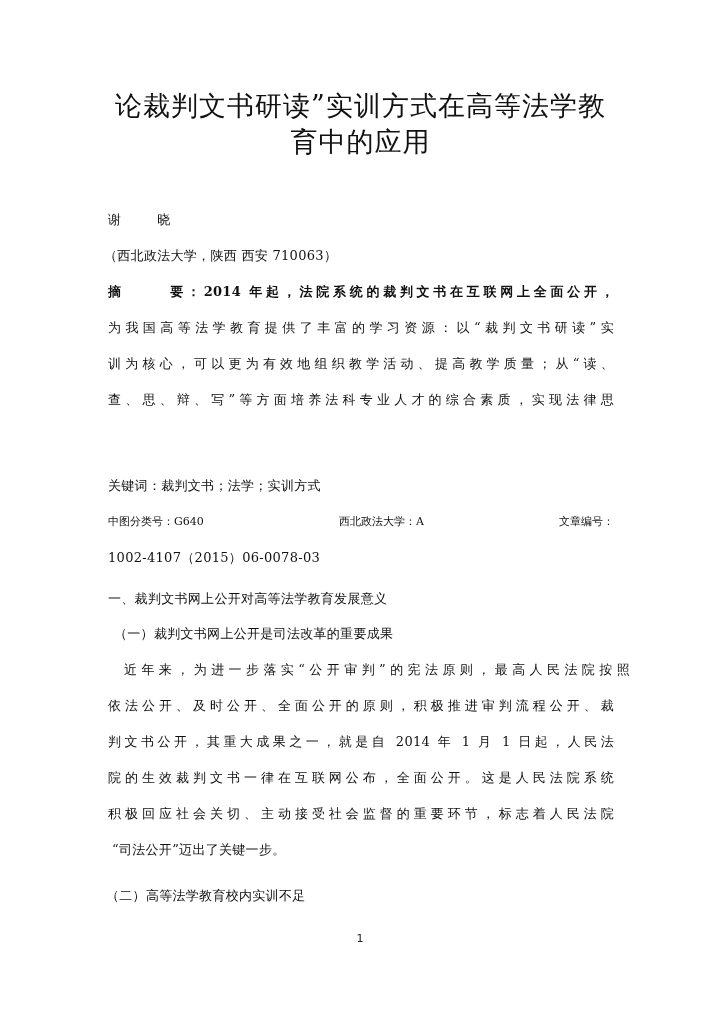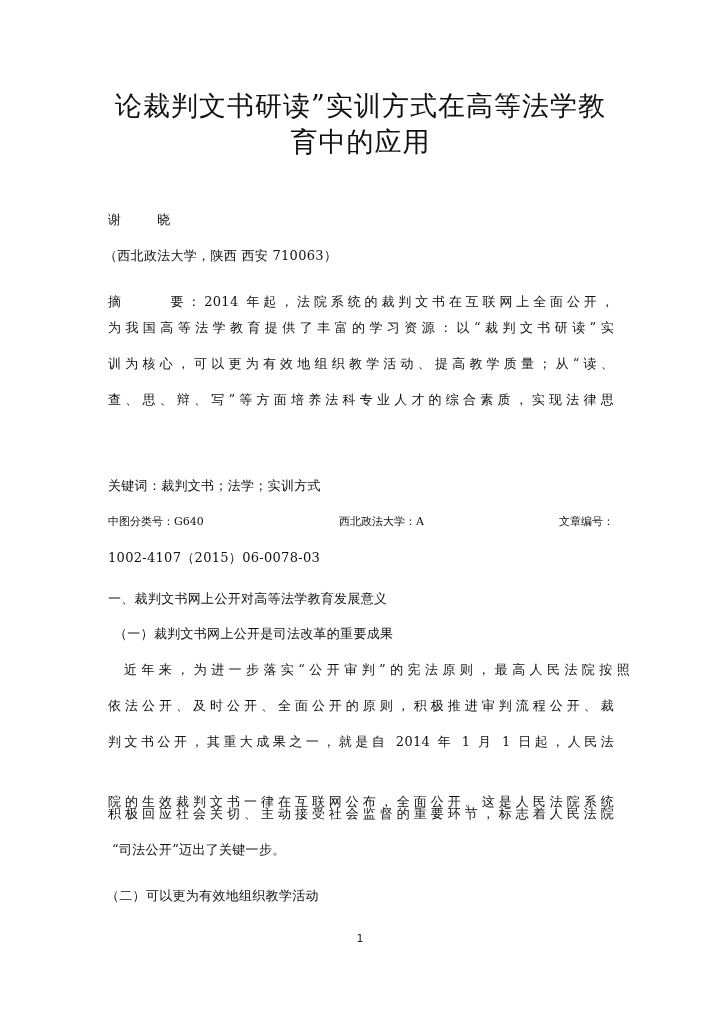--- a/index.html
+++ b/index.html
@@ -82,21 +82,21 @@
     <span class="line">论裁判文书研读”实训方式在高等法学教</span>
     <span class="line">育中的应用</span>
   </h1>
 
   <div class="line-text" style="top:210px;">
     <span>谢</span><span class="spaced-gap"></span><span>晓</span>
   </div>
 
   <div class="line-text" style="top:246px; left:104px;">（西北政法大学，陕西 西安 710063）</div>
 
-  <div class="line-text justify" style="top:292px;">
+  <div class="line-text justify" style="top:282px;font-weight:bold;">
     <span>摘</span><span class="spaced-gap" style="width:42px;"></span><span>要：</span><span>2014 年起，法院系统的裁判文书在互联网上全面公开，</span>
   </div>
   <div class="line-text justify" style="top:318px;">为我国高等法学教育提供了丰富的学习资源：以“裁判文书研读”实</div>
   <div class="line-text justify" style="top:354px;">训为核心，可以更为有效地组织教学活动、提高教学质量；从“读、</div>
   <div class="line-text justify" style="top:390px;">查、思、辩、写”等方面培养法科专业人才的综合素质，实现法律思</div>
 
   <div class="line-text" style="top:476px;">关键词：裁判文书；法学；实训方式</div>
 
   <div class="row3" style="top:512px;">
     <span>中图分类号：G640</span>
@@ -104,20 +104,20 @@
     <span>文章编号：</span>
   </div>
   <div class="line-text" style="top:548px;">1002-4107（2015）06-0078-03</div>
 
   <div class="line-text" style="top:589px;">一、裁判文书网上公开对高等法学教育发展意义</div>
   <div class="line-text indent-sm" style="top:624px; left:114px;">（一）裁判文书网上公开是司法改革的重要成果</div>
 
   <div class="line-text justify" style="top:660px;margin-left:16px;">近年来，为进一步落实“公开审判”的宪法原则，最高人民法院按照</div>
   <div class="line-text justify" style="top:696px;">依法公开、及时公开、全面公开的原则，积极推进审判流程公开、裁</div>
   <div class="line-text justify" style="top:732px;">判文书公开，其重大成果之一，就是自 2014 年 1 月 1 日起，人民法</div>
-  <div class="line-text justify" style="top:768px;margin-top:24px;">院的生效裁判文书一律在互联网公布，全面公开。这是人民法院系统</div>
+  <div class="line-text justify" style="top:768px;">院的生效裁判文书一律在互联网公布，全面公开。这是人民法院系统</div>
   <div class="line-text justify" style="top:804px;">积极回应社会关切、主动接受社会监督的重要环节，标志着人民法院</div>
   <div class="line-text" style="top:840px; left:112px;">“司法公开”迈出了关键一步。</div>
 
-  <div class="line-text" style="top:886px; left:106px;">（二）可以更为有效地组织教学活动</div>
+  <div class="line-text" style="top:886px; left:106px;">（二）高等法学教育校内实训不足</div>
 
   <div class="page-number">1</div>
 </div>
 
 </body></html>

